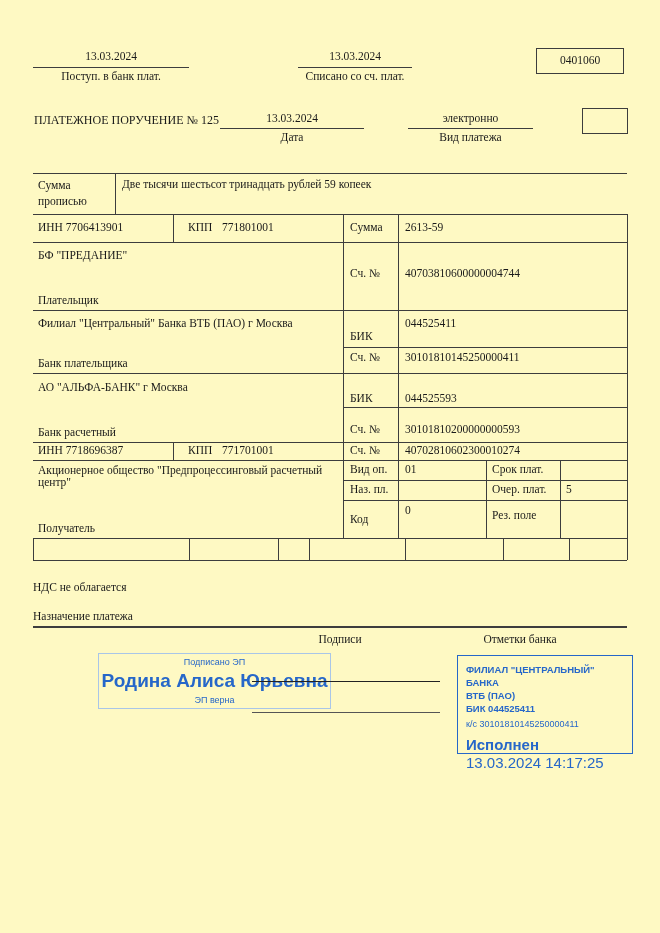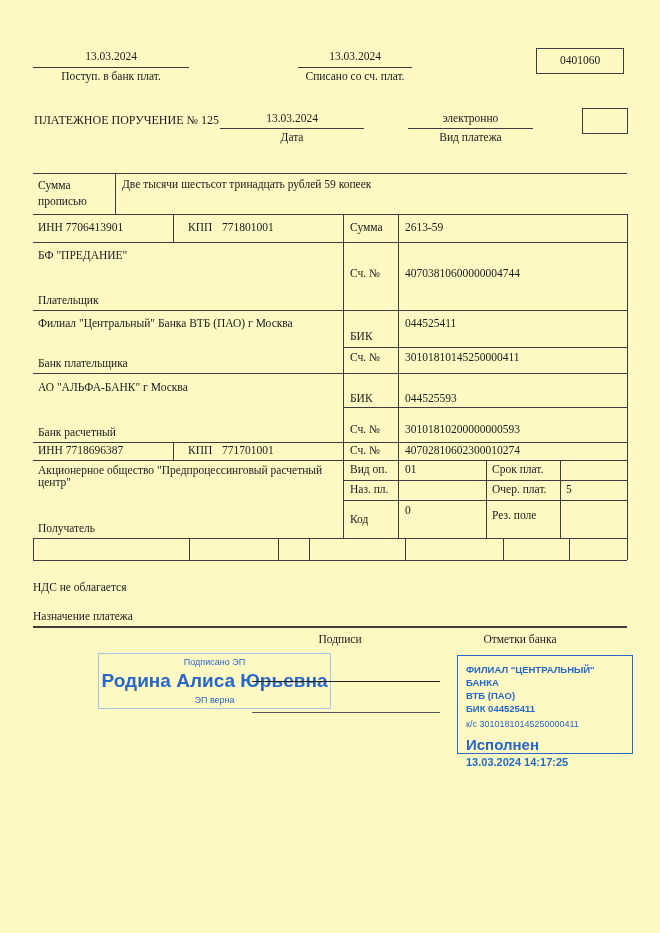--- a/index.html
+++ b/index.html
@@ -34,21 +34,21 @@
     border: 1.5px solid #2667c9;
     color: #2667c9;
     padding: 7px 8px;
     line-height: 13px;
   }
   .small-blue { font-size: 9px; font-family: "Liberation Sans", sans-serif; }
   .sign-name { font-size: 19px; font-weight: bold; font-family: "Liberation Sans", sans-serif; }
   .bank-line { font-size: 9.5px; font-weight: bold; font-family: "Liberation Sans", sans-serif; }
   .bank-line-sm { font-size: 9px; font-family: "Liberation Sans", sans-serif; margin-top: 3px; }
   .bank-status { font-size: 15px; font-weight: bold; margin-top: 7px; font-family: "Liberation Sans", sans-serif; }
-  .bank-dt { font-size: 11px; margin-top: 5px; font-family: "Liberation Sans", sans-serif; font-weight: bold; }
+  .bank-dt { font-size: 15px; margin-top: 5px; font-family: "Liberation Sans", sans-serif; }
 </style>
 </head>
 <body>
 
 <div class="page">
 
   <div class="abs ctr" style="left:33px;top:50px;width:156px;">13.03.2024</div>
   <div class="hl" style="left:33px;top:67px;width:156px;"></div>
   <div class="abs ctr" style="left:33px;top:70px;width:156px;">Поступ. в банк плат.</div>
 

